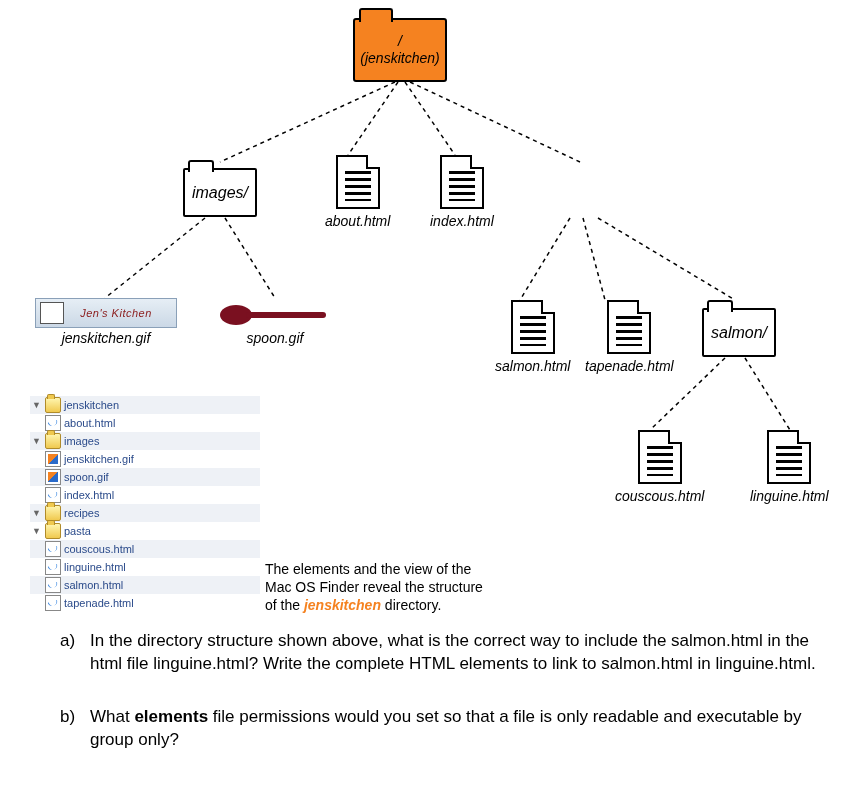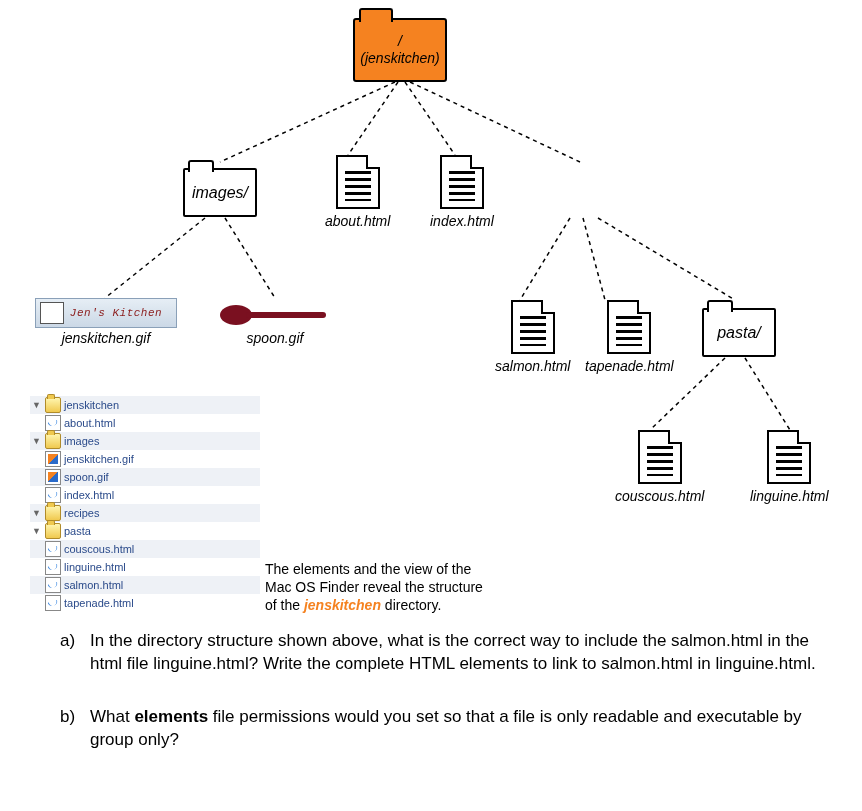--- a/index.html
+++ b/index.html
@@ -235,21 +235,21 @@
 
   
   .jk-thumb {
     width: 140px;
     height: 28px;
     border: 1px solid #8aa0b8;
     background: linear-gradient(#e6eef5,#cbd8e6);
     display: flex;
     align-items: center;
     justify-content: center;
-    font-family: Liberation Mono, monospace;
+    font-family: Liberation Sans, sans-serif;
     font-size: 11px;
     color: #8a1b1b;
     letter-spacing: 0.5px;
     position: relative;
   }
   .jk-thumb::before{
     content:"";position:absolute;left:4px;top:3px;width:22px;height:20px;background:#fff;border:1px solid #555;
   }
   .spoon {
     width: 110px;
@@ -339,21 +339,21 @@
 
 <div class="file-icon" style="left:585px; top:300px;">
   <div class="file-page">
         <div class="file-lines"></div>
       </div>
   <div class="label">tapenade.html</div>
 </div>
 
 <div class="folder" style="left:702px; top:308px;">
   <div class="folder-plain">
-    <span>pasta/</span>
+    <span>salmon/</span>
   </div>
 </div>
 
 <div class="file-icon" style="left:615px; top:430px;">
   <div class="file-page">
         <div class="file-lines"></div>
       </div>
   <div class="label">couscous.html</div>
 </div>
 

